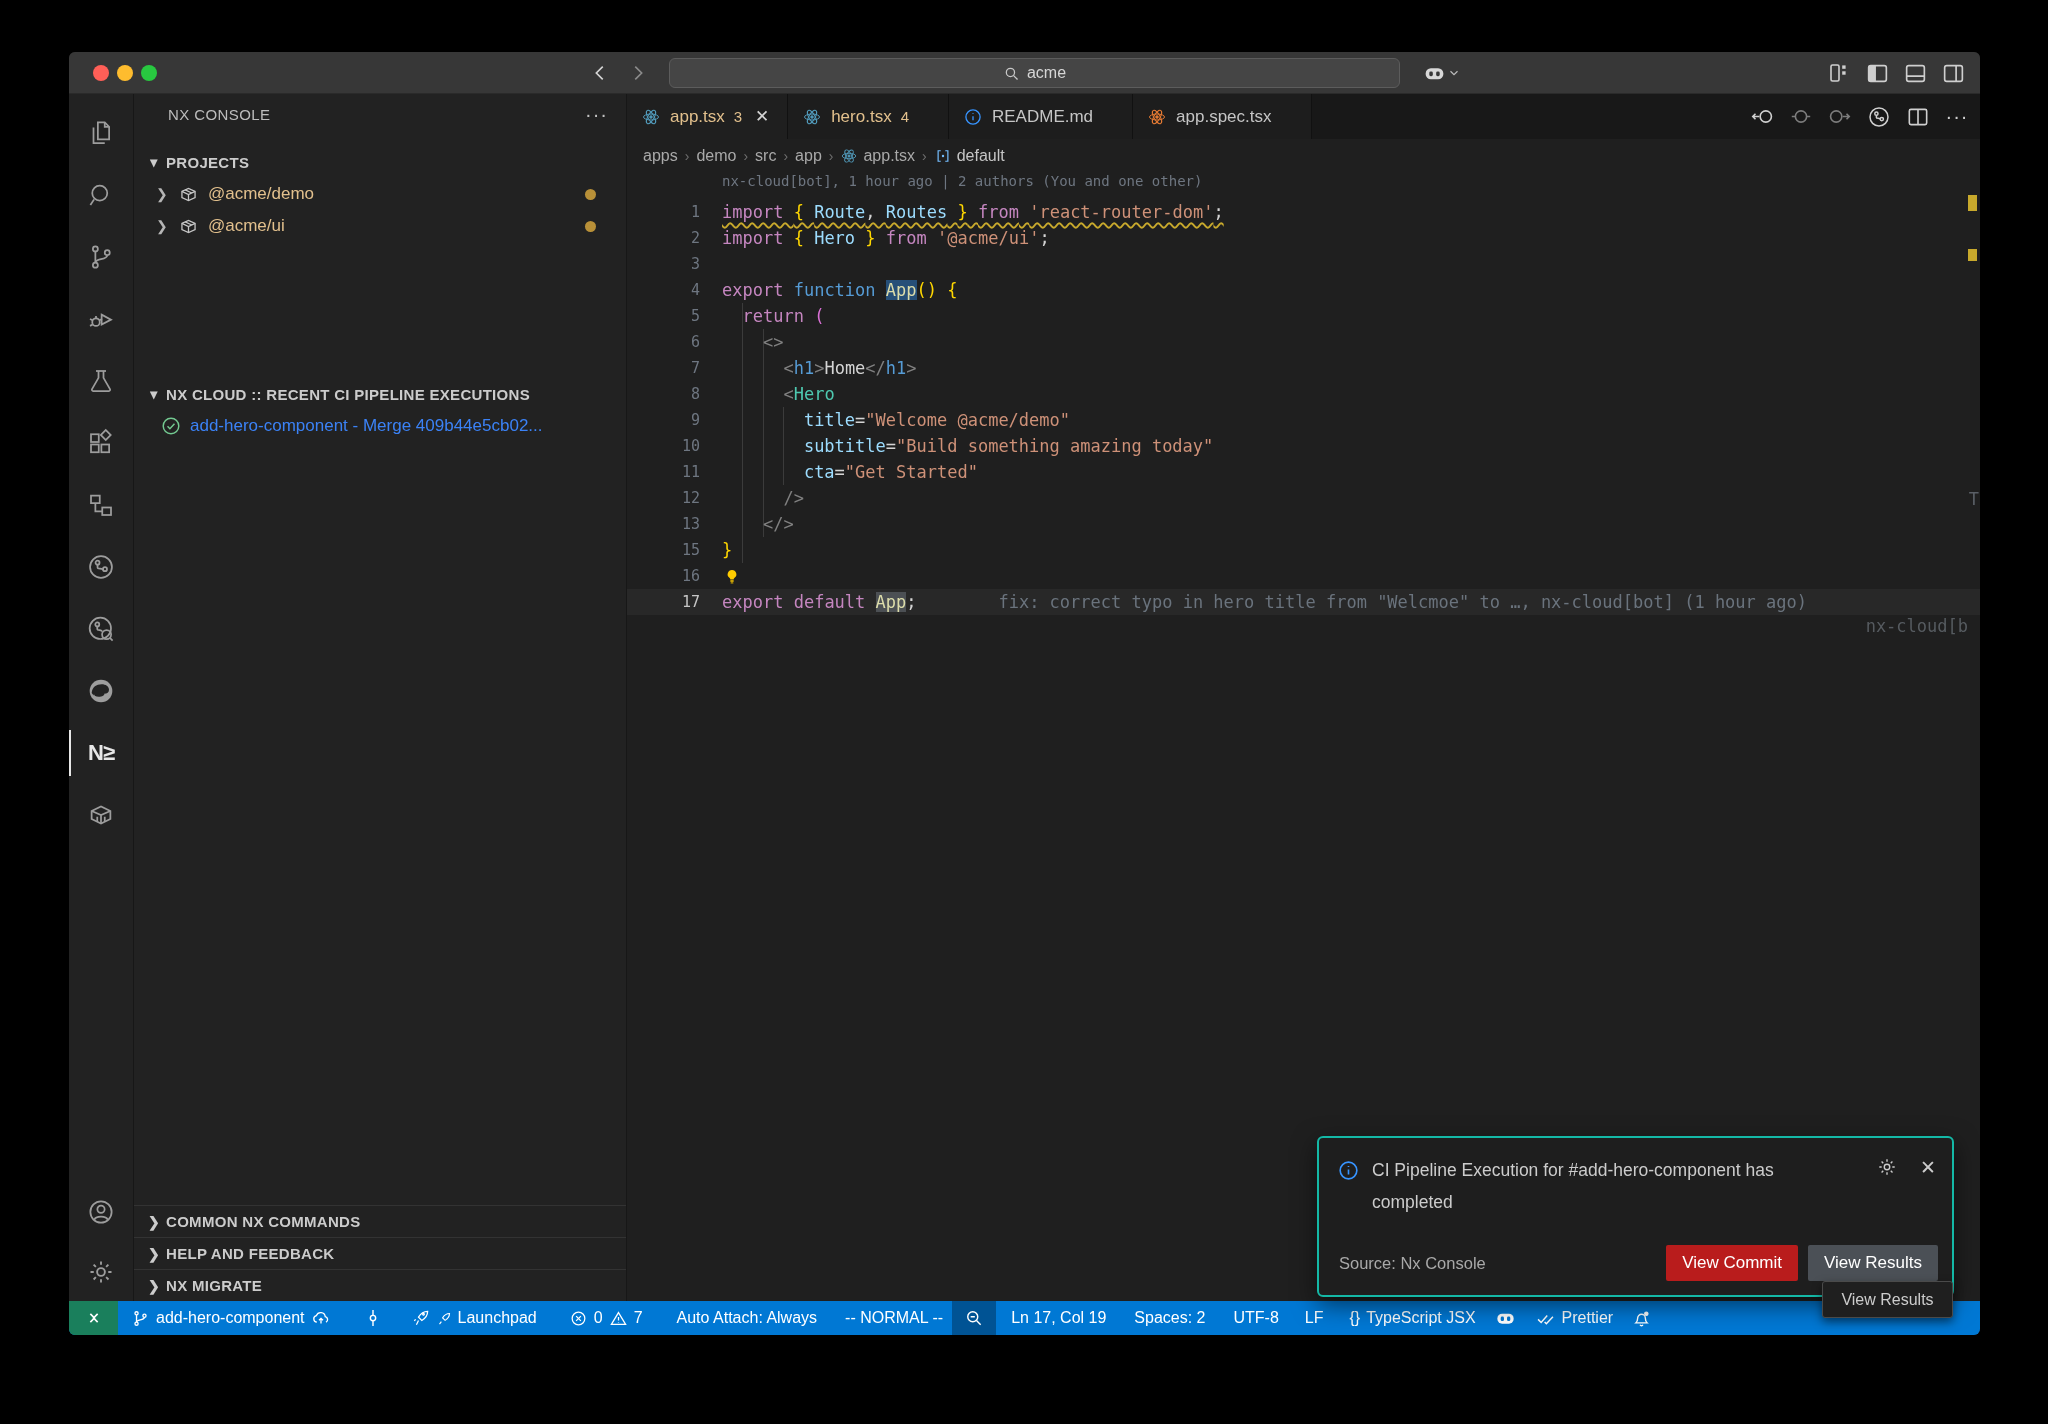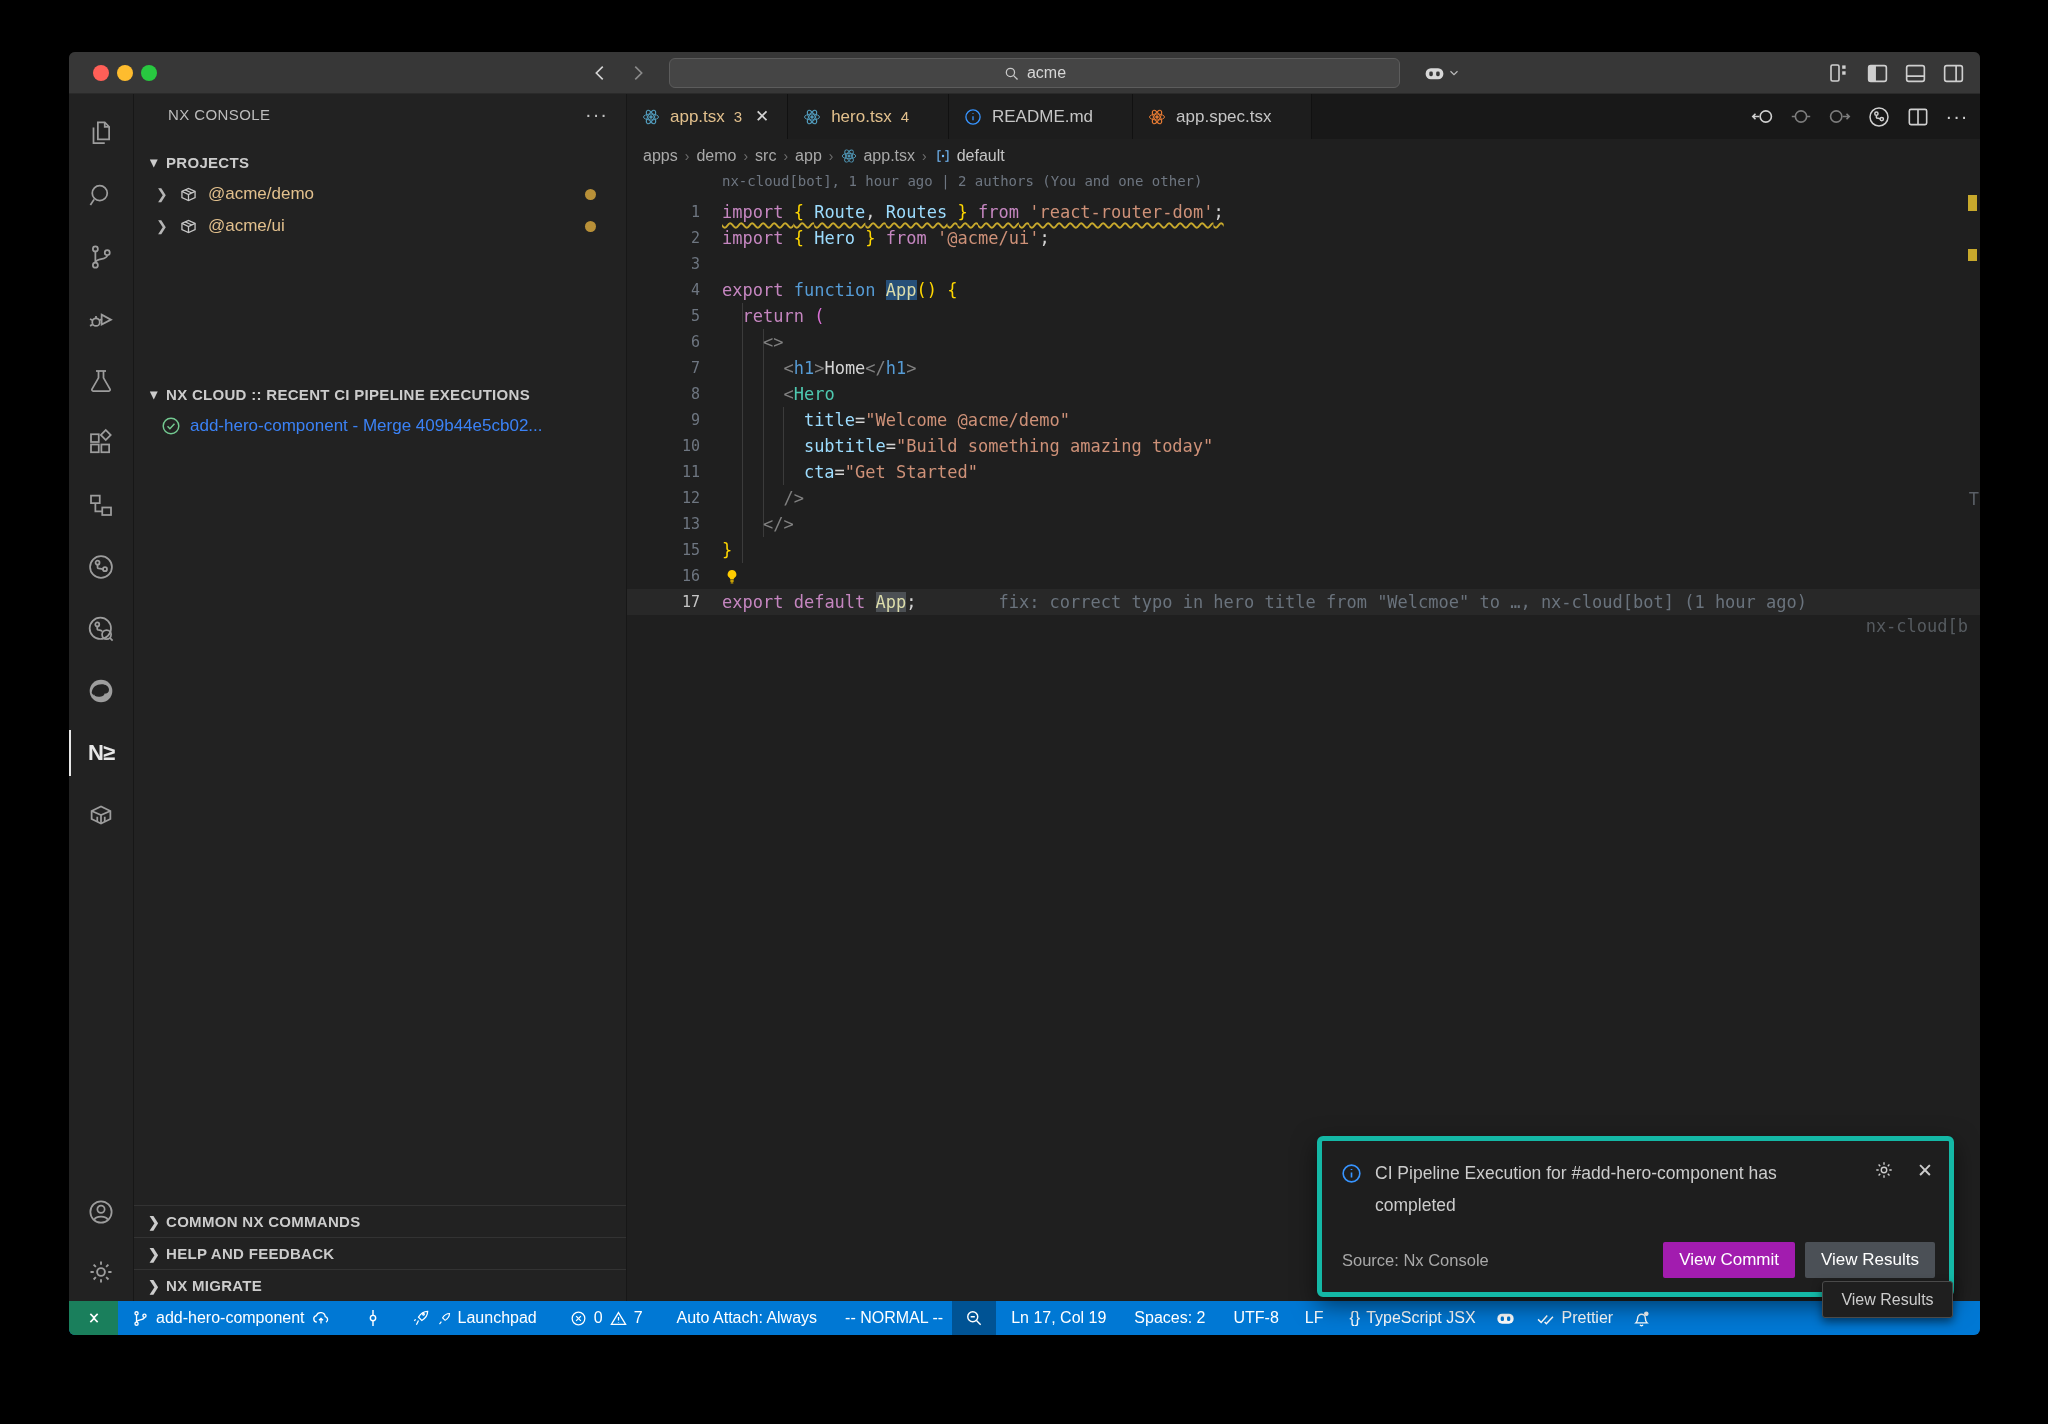--- a/index.html
+++ b/index.html
@@ -69,27 +69,27 @@
   .ovT { position:absolute; right:1px; font-size:17px; color:#5a5f66; font-family:"DejaVu Sans Mono",monospace; }
 
   
   .statusbar { height:34px; flex:0 0 34px; background:#0078d4; display:flex; align-items:stretch; color:#fff; font-size:16px; }
   .sbi { display:flex; align-items:center; gap:6px; padding:0 9px; white-space:nowrap; }
   .remoteseg { background:#1a7f5c; width:49px; justify-content:center; padding:0; }
   .zoomseg { background:rgba(0,0,0,0.30); width:44px; justify-content:center; margin-left:auto; }
   .sbright { display:flex; align-items:stretch; }
 
   
-  .toast { position:absolute; left:1317px; top:1136px; width:637px; height:161px; background:#1e1e1e; border:5px solid #14b8a6; border-radius:6px; box-shadow:0 8px 24px rgba(0,0,0,.55); z-index:40; color:#cccccc;text-decoration:underline; }
+  .toast { position:absolute; left:1317px; top:1136px; width:637px; height:161px; background:#1e1e1e; border:2px solid #14b8a6; border-radius:6px; box-shadow:0 8px 24px rgba(0,0,0,.55); z-index:40; color:#cccccc;text-decoration:underline; }
   .toast .trow { position:absolute; left:18px; top:16px; right:96px; display:flex; gap:12px; font-size:17.5px; line-height:32px; }
   .toast .tactions { position:absolute; right:16px; top:18px; display:flex; gap:22px; }
   .toast .tbot { position:absolute; left:20px; right:14px; bottom:14px; display:flex; align-items:center; }
   .toast .src { font-size:16.5px; color:#a9a9a9; }
   .btn { height:36px; display:flex; align-items:center; padding:0 16px; font-size:17px; color:#ffffff; border-radius:2px; }
-  .btn.primary { background:#a21caf; }
+  .btn.primary { background:#b91c1c; }
   .btn.secondary { background:#4b5056; margin-left:10px; }
   .tooltip { position:absolute; left:1822px; top:1281px; width:131px; height:37px; background:#1f1f1f; border:1px solid #4a4a4a; border-radius:3px; display:flex; align-items:center; justify-content:center; font-size:16px; color:#cccccc; z-index:60; box-shadow:0 4px 10px rgba(0,0,0,.5); }
 
   svg { display:block; }
 </style>
 </head>
 <body>
 
 <div class="stage">
  <div class="window">

